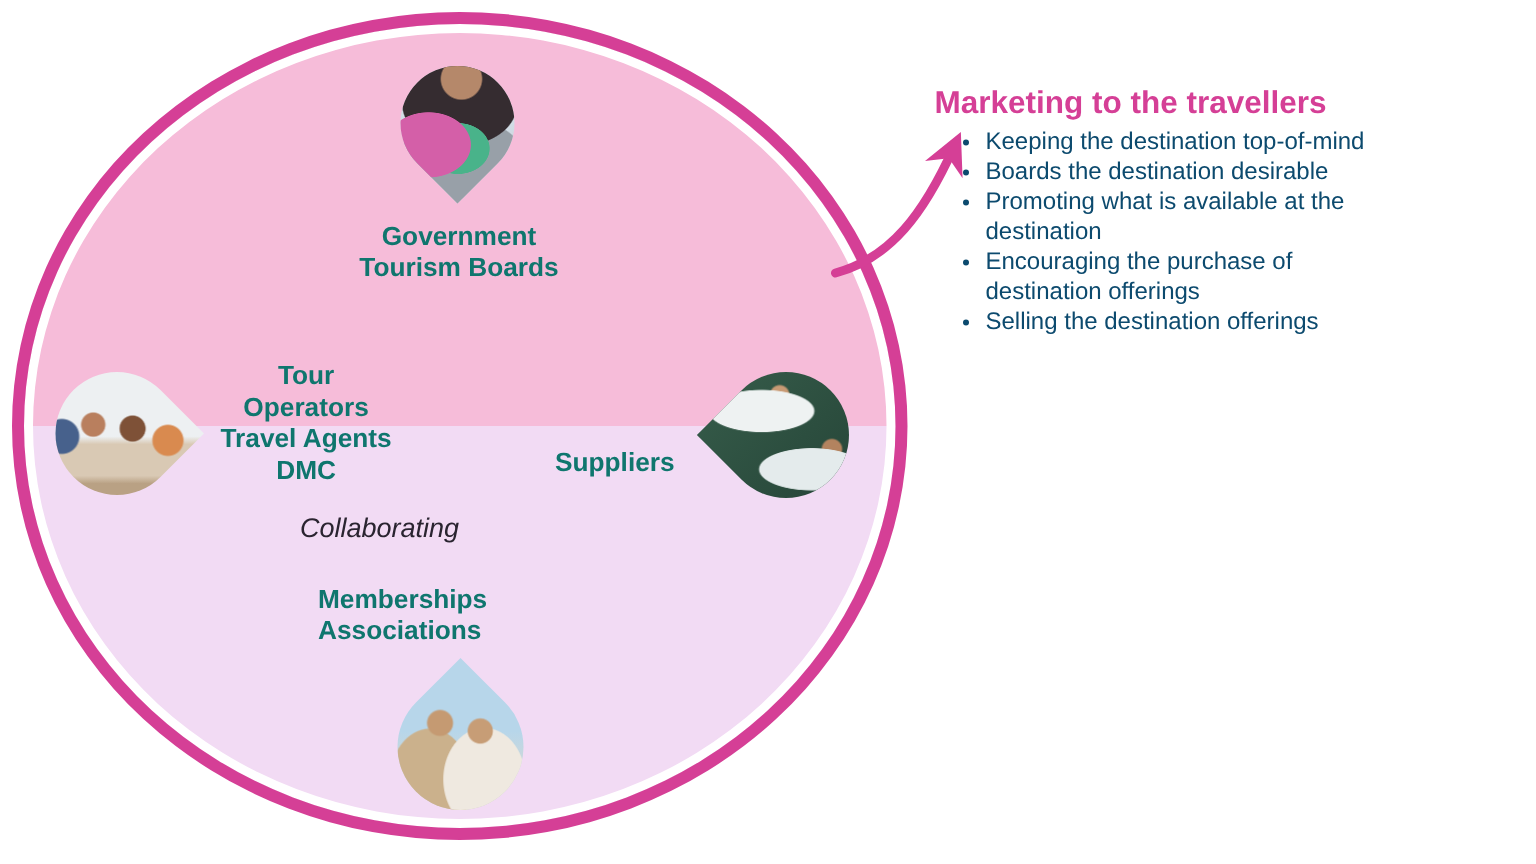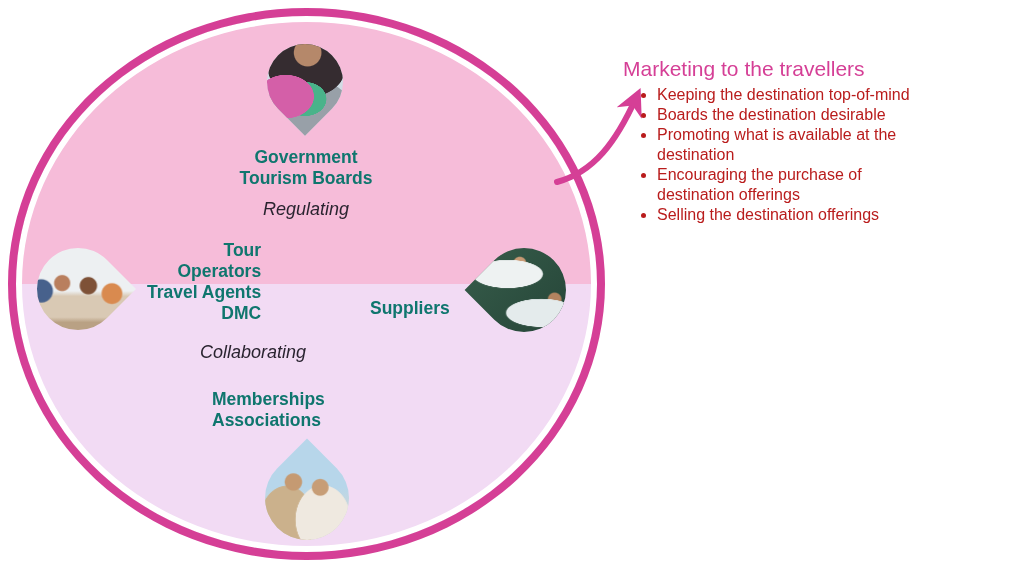--- a/index.html
+++ b/index.html
@@ -54,33 +54,33 @@
     radial-gradient(ellipse 24% 30% at 62% 66%,#efe9e0 0 84%,rgba(239,233,224,0) 86%),
     radial-gradient(ellipse 24% 32% at 35% 68%,#cbb18c 0 84%,rgba(203,177,140,0) 86%),
     linear-gradient(180deg,#b7d6ea 0 42%,#cfd8d8 60%,#c8c2b4 100%);}
 
   
   .node-label{position:absolute;font-weight:700;font-size:17.5px;line-height:21px;
     color:#0f766e;white-space:pre-line;}
   .role-label{position:absolute;font-style:italic;font-size:18px;color:#2a2430;}
   #gov-label{left:205px;top:147px;width:202px;text-align:center;}
   #regulating-label{left:205px;top:199px;width:202px;text-align:center;}
-  #agents-label{left:147px;top:240px;text-align:right;}
+  #agents-label{left:147px;top:240px;text-align:center;}
   #suppliers-label{left:370px;top:274px;margin-top:24px;}
   #collaborating-label{left:200px;top:342px;width:212px;text-align:left;}
   #memberships-label{left:212px;top:389px;width:200px;}
 
   
   #arrow-svg{position:absolute;left:0;top:0;width:1024px;height:576px;pointer-events:none;}
 
   
   .panel{position:absolute;left:623px;top:57px;width:310px;}
-  .panel-title{font-weight:400;font-size:21px;color:#d53f96;margin:0 0 4px 0;}
+  .panel-title{font-weight:700;font-size:21px;color:#d53f96;margin:0 0 4px 0;}
   .panel-bullets{margin:0;padding:0 0 0 34px;width:268px;
-    font-size:16px;line-height:20px;color:#b91c1c;}
+    font-size:16px;line-height:20px;color:#0c4a6e;}
   .panel-bullets li{margin:0;padding:0;}
 </style>
 </head>
 <body>
 
 <div id="canvas">
 
   <div class="big-circle"></div>
 
   <div class="tear tear-down" id="tear-gov">
@@ -91,21 +91,20 @@
   </div>
   <div class="tear tear-left" id="tear-suppliers">
     <div class="ph ph-sup"></div>
   </div>
   <div class="tear tear-up" id="tear-family">
     <div class="ph ph-fam"></div>
   </div>
 
   <div class="node-label" id="gov-label">Government
 Tourism Boards</div>
-  <div class="role-label" id="regulating-label">Regulating</div>
   <div class="node-label" id="agents-label">Tour
 Operators
 Travel Agents
 DMC</div>
   <div class="node-label" id="suppliers-label">Suppliers</div>
   <div class="role-label" id="collaborating-label">Collaborating</div>
   <div class="node-label" id="memberships-label">Memberships
 Associations</div>
 
   <svg id="arrow-svg" viewBox="0 0 1024 576">

